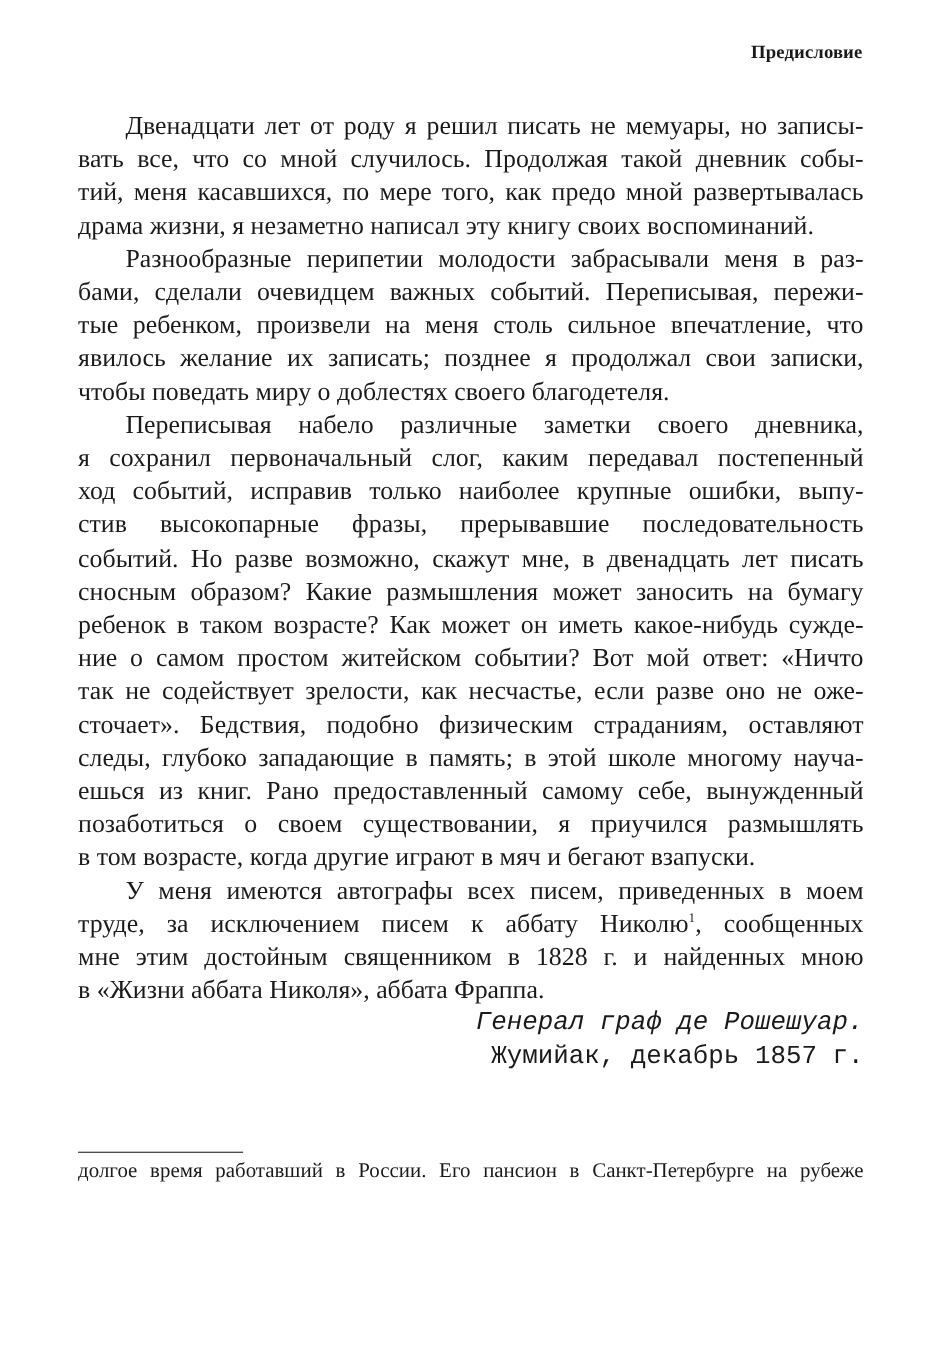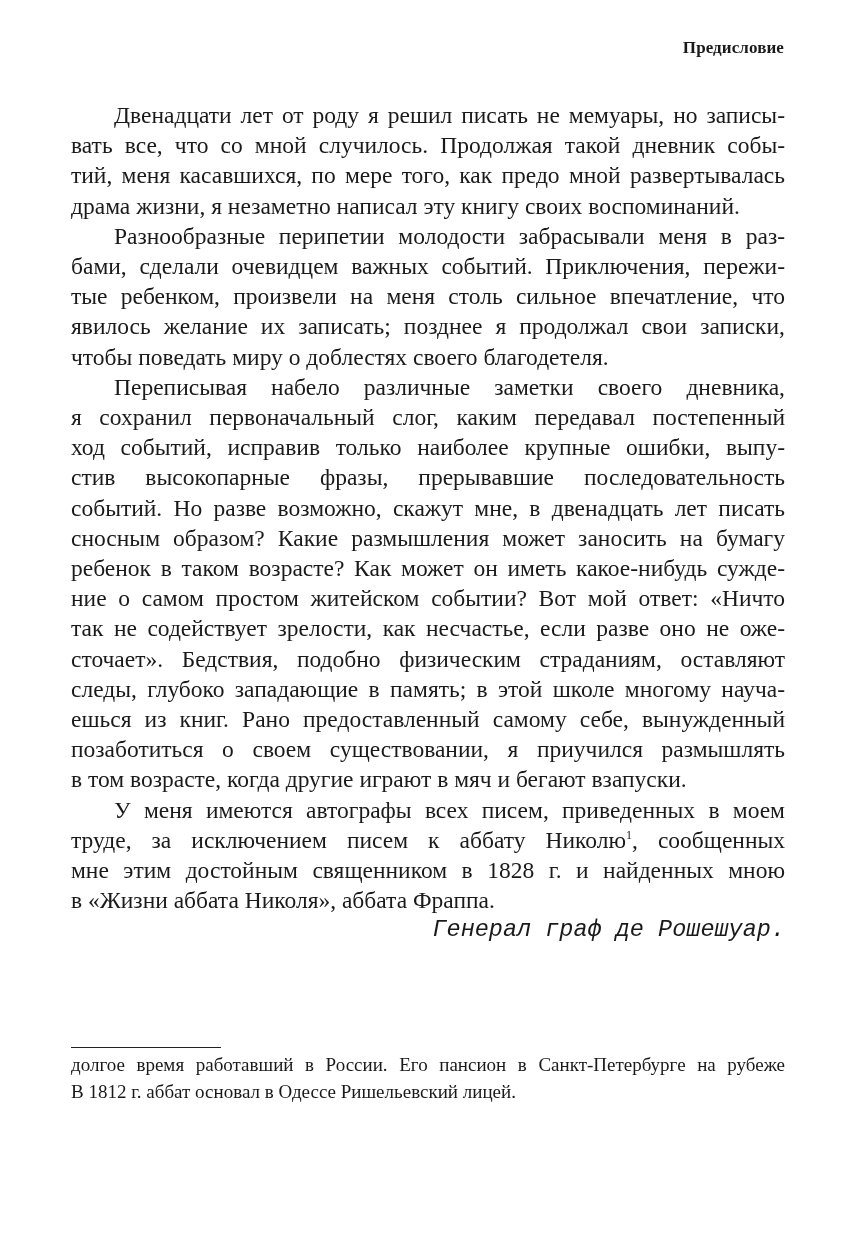--- a/index.html
+++ b/index.html
@@ -32,21 +32,21 @@
 
 <div class="body-text">
   <div class="para">
     <span class="line indent">Двенадцати лет от роду я решил писать не мемуары, но записы-</span>
     <span class="line">вать все, что со мной случилось. Продолжая такой дневник собы-</span>
     <span class="line">тий, меня касавшихся, по мере того, как предо мной развертывалась</span>
     <span class="line last">драма жизни, я незаметно написал эту книгу своих воспоминаний.</span>
   </div>
   <div class="para">
     <span class="line indent">Разнообразные перипетии молодости забрасывали меня в раз-</span>
-    <span class="line">бами, сделали очевидцем важных событий. Приключения, пережи-</span>
+    <span class="line">бами, сделали очевидцем важных событий. Переписывая, пережи-</span>
     <span class="line">тые ребенком, произвели на меня столь сильное впечатление, что</span>
     <span class="line">явилось желание их записать; позднее я продолжал свои записки,</span>
     <span class="line last">чтобы поведать миру о доблестях своего благодетеля.</span>
   </div>
   <div class="para">
     <span class="line indent">Переписывая набело различные заметки своего дневника,</span>
     <span class="line">я сохранил первоначальный слог, каким передавал постепенный</span>
     <span class="line">ход событий, исправив только наиболее крупные ошибки, выпу-</span>
     <span class="line">стив высокопарные фразы, прерывавшие последовательность</span>
     <span class="line">событий. Но разве возможно, скажут мне, в двенадцать лет писать</span>
@@ -60,20 +60,20 @@
     <span class="line">позаботиться о своем существовании, я приучился размышлять</span>
     <span class="line last">в том возрасте, когда другие играют в мяч и бегают взапуски.</span>
   </div>
   <div class="para">
     <span class="line indent">У меня имеются автографы всех писем, приведенных в моем</span>
     <span class="line"><span>труде, за исключением писем к аббату Николю</span><sup class="fn">1</sup><span>, сообщенных</span></span>
     <span class="line">мне этим достойным священником в 1828 г. и найденных мною</span>
     <span class="line last">в «Жизни аббата Николя», аббата Фраппа.</span>
   </div>
   <span class="signature italic">Генерал граф де Рошешуар.</span>
+  <span class="signature">Жумийак, декабрь 1857 г.</span>
 </div>
 
 <div class="footnote-rule"></div>
 
 <div class="footnote">
   <span class="fline">долгое время работавший в России. Его пансион в Санкт-Петербурге на рубеже</span>
-  <span class="fline last">В 1812 г. аббат основал в Одессе Ришельевский лицей.</span>
 </div>
 
 </body></html>

